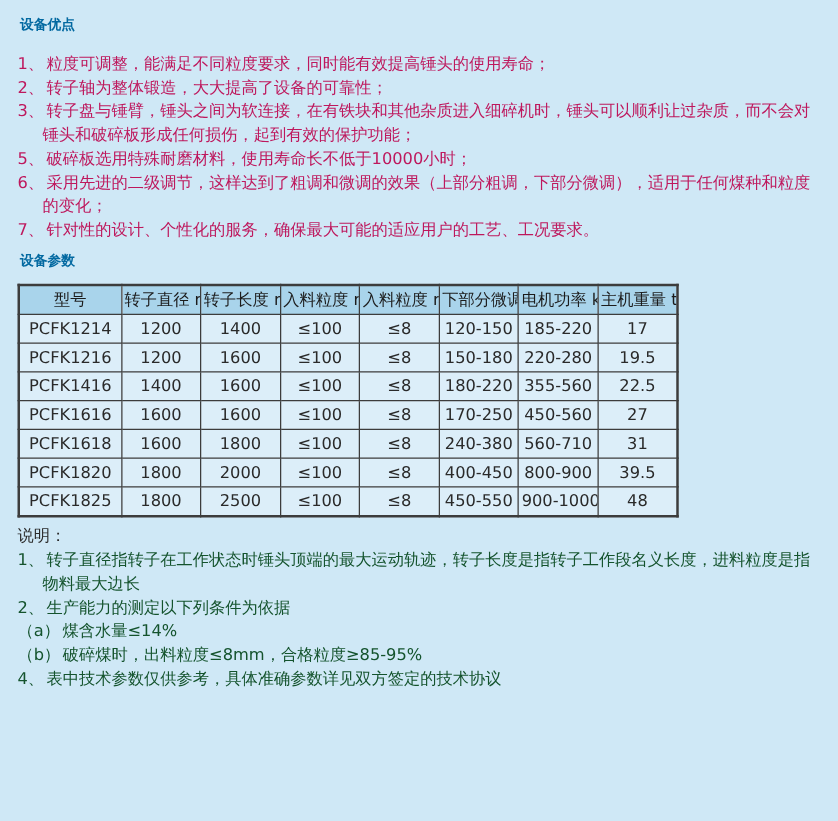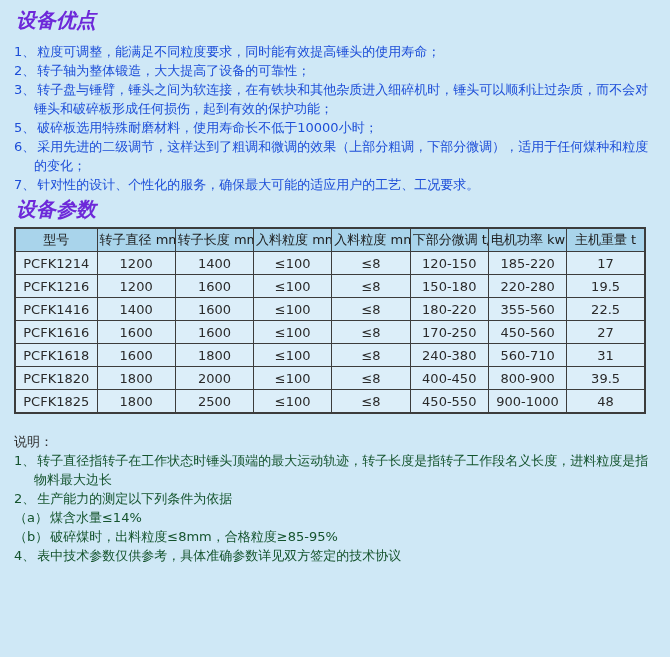--- a/index.html
+++ b/index.html
@@ -14,43 +14,42 @@
     color: #222222;
     overflow: hidden;
   }
   .page {
     box-sizing: border-box;
     width: 670px;
     height: 657px;
     padding: 10px 14px 0 14px;
   }
   .section-title {
-    font-size: 20px;
+    font-size: 11px;
     font-weight: bold;
-    color: #6d28d9;
+    color: #0369a1;
     line-height: 20px;
     margin: 0 0 12px 2px;
-    font-style: italic;
   }
   .title2 {
     margin: 5px 0 8px 2px;
   }
   .list .li {
     font-size: 13px;
     line-height: 19px;
     padding-left: 20px;
     text-indent: -20px;
-    color: #1d4ed8;
+    color: #be185d;
   }
   .li .num {
     padding-right: 2px;
   }
   table.spec {
     border-collapse: collapse;
-    width: 632px;
+    width: 529px;
     table-layout: fixed;
     border: 2px solid #3c3c3c;
     background: #dceef9;
   }
   table.spec th,
   table.spec td {
     border: 1px solid #3c3c3c;
     height: 22px;
     text-align: center;
     vertical-align: middle;
@@ -63,21 +62,21 @@
   table.spec th {
     background: #a9d4eb;
     color: #1c1c1c;
   }
   table.spec td {
     background: #dceef9;
     color: #2a2a2a;
   }
   table.spec col.c0 { width: 82px; }
   .notes {
-    margin-top: 18px;
+    margin-top: 6px;
   }
   .notes-label {
     font-size: 13px;
     line-height: 19px;
     color: #2a2a2a;
   }
   .notes .li {
     font-size: 13px;
     line-height: 19px;
     padding-left: 20px;

